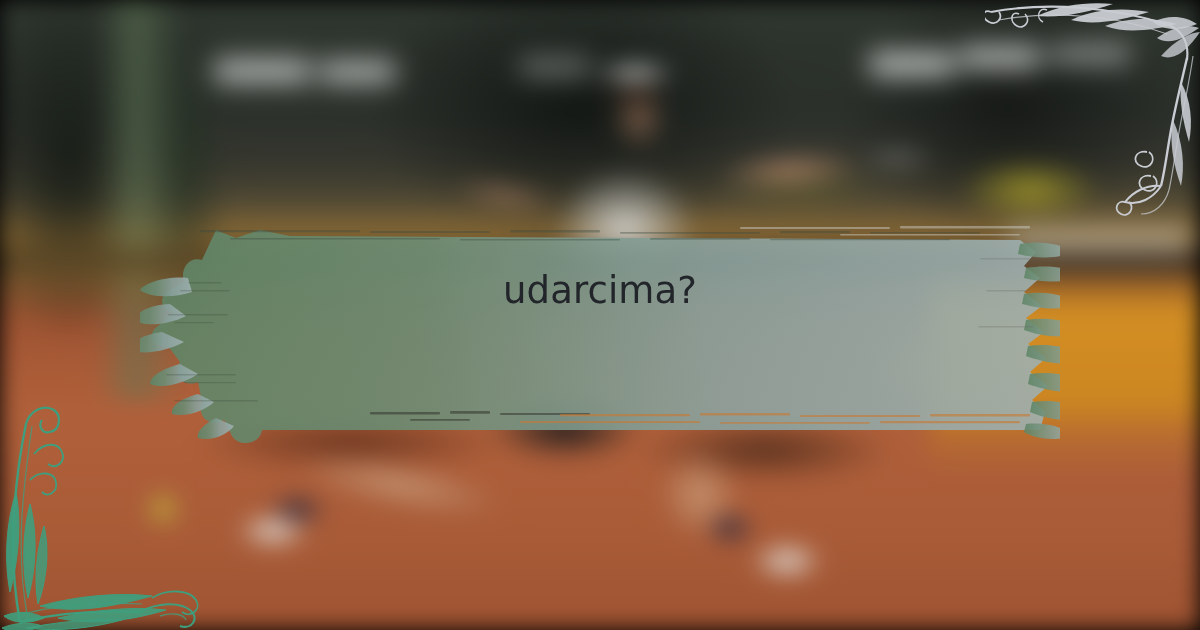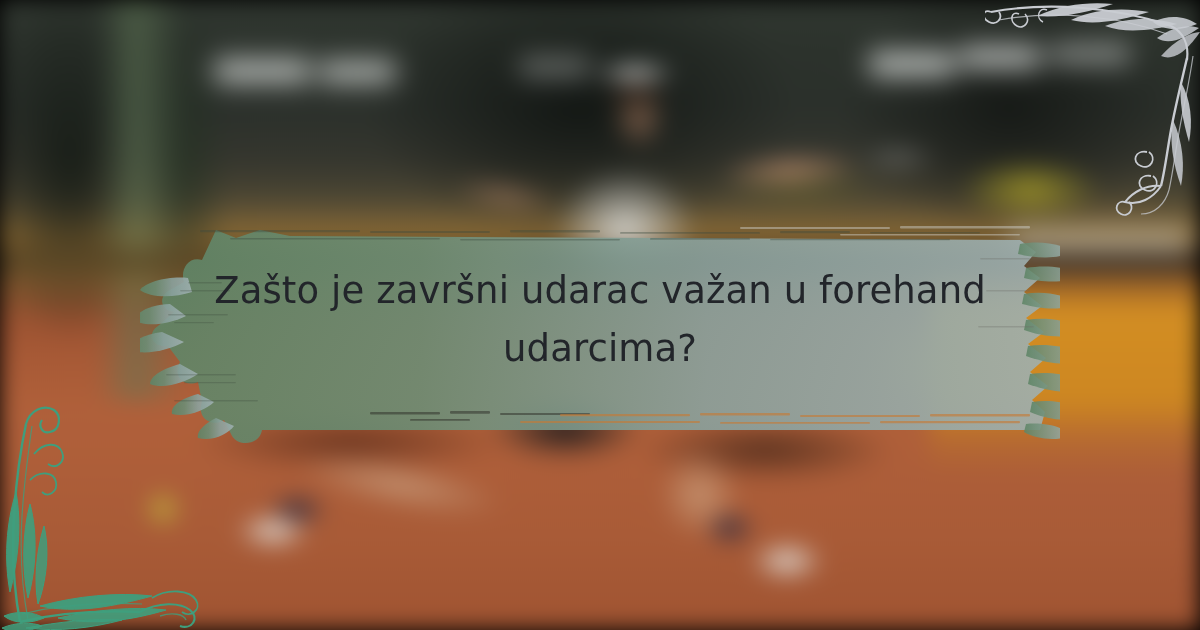--- a/index.html
+++ b/index.html
@@ -396,21 +396,20 @@
 
       <g fill="#6c6c66" opacity="0.30">
         <rect x="840" y="72" width="50" height="1.6" rx="1"></rect>
         <rect x="846" y="104" width="44" height="1.4" rx="1"></rect>
         <rect x="838" y="140" width="56" height="1.5" rx="1"></rect>
       </g>
     </svg>
   </div>
 
   <div class="title-block">
-    <div>Zašto je završni udarac važan u forehand</div>
     <div>udarcima?</div>
   </div>
 
   <div class="orn-tr">
     <svg viewBox="0 0 215 230" fill="none">
       <g stroke="#c9ccd2" stroke-width="1.6" fill="#c9ccd2" fill-opacity="0.0">
 
         <path d="M 6 12 C 60 2 130 6 186 26" stroke-width="2.2"></path>
         <path d="M 14 20 C 70 10 134 16 182 34" stroke-width="1.2" opacity="0.8"></path>
 

